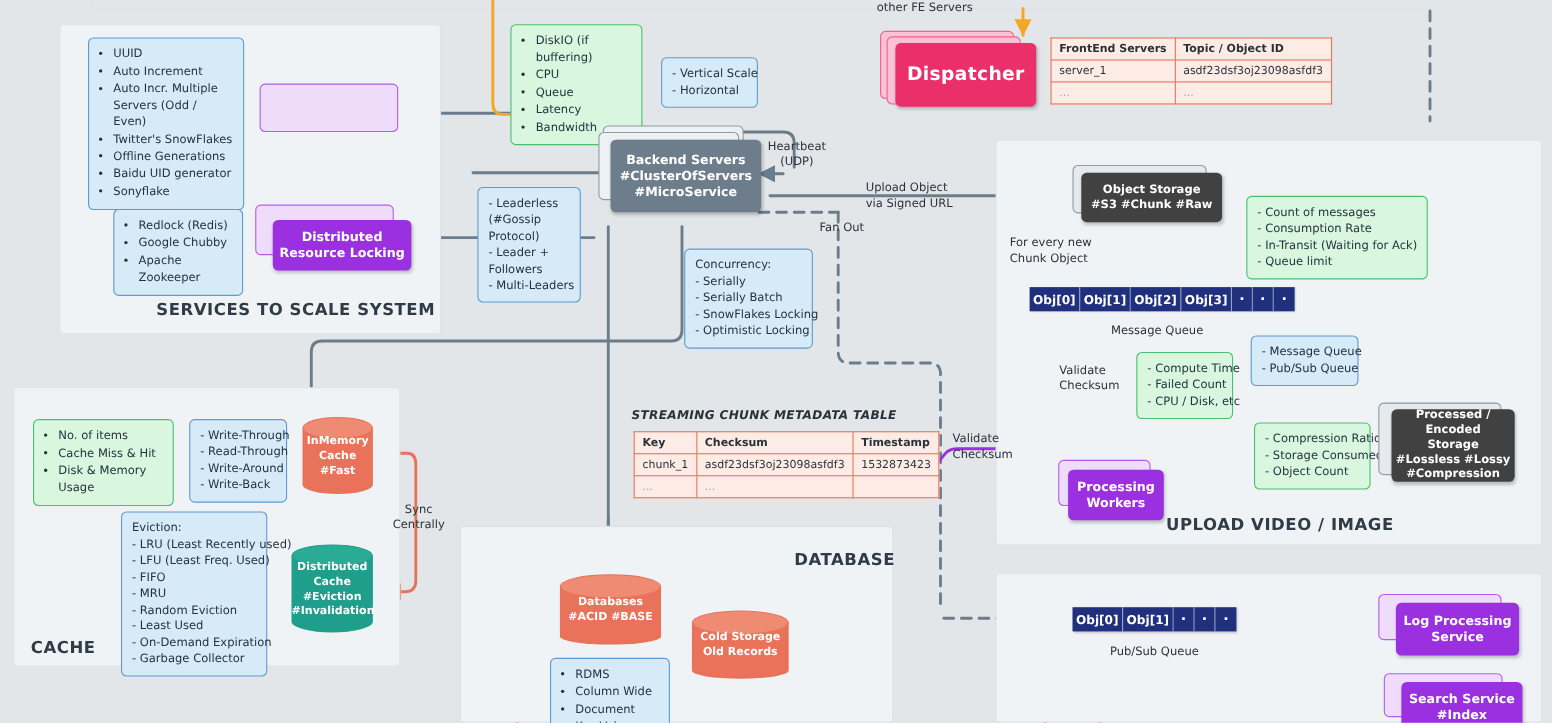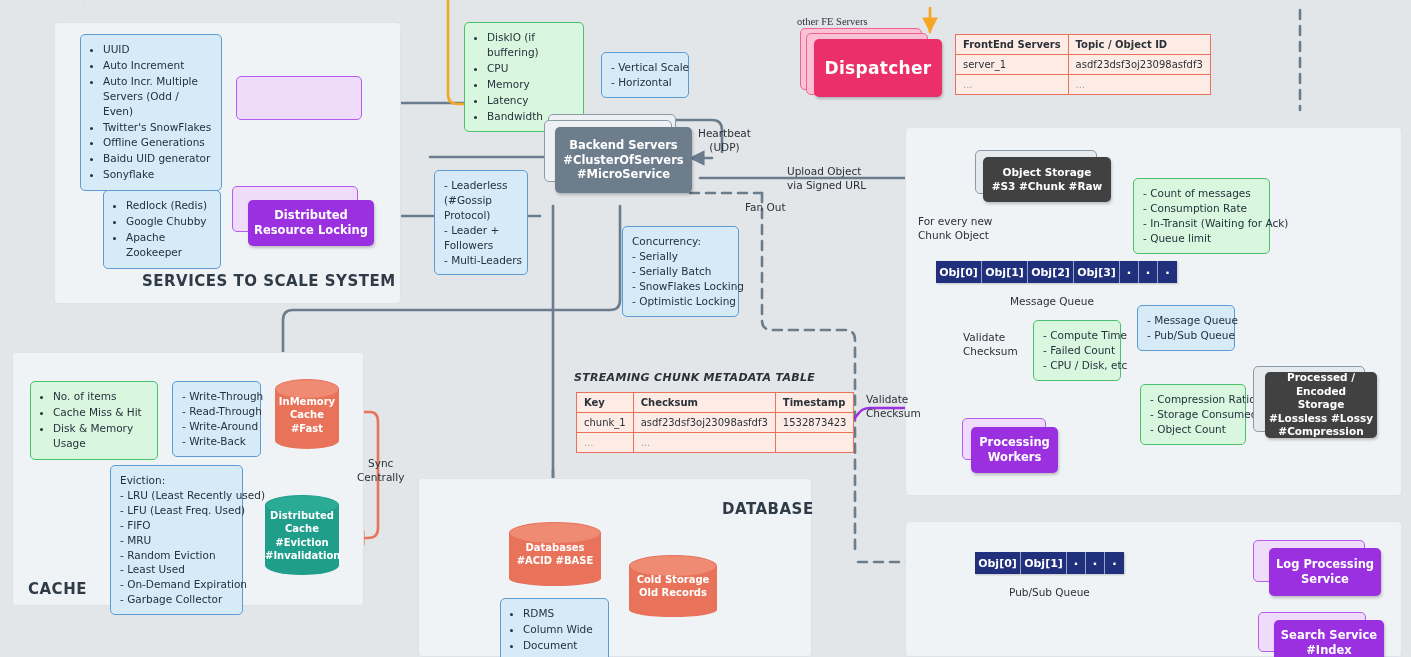--- a/index.html
+++ b/index.html
@@ -205,21 +205,21 @@
       <span>
         <span>Distributed</span><br><span>Resource Locking</span>
       </span>
     </div>
   </div>
 
   <div class="abs note green" style="left:464px;top:22px;width:120px;">
     <ul>
       <li>DiskIO (if buffering)</li>
       <li>CPU</li>
-      <li>Memory</li>
+      <li>Queue</li>
       <li>Latency</li>
       <li>Bandwidth</li>
     </ul>
   </div>
 
   <div class="abs note" style="left:601px;top:52px;width:88px;">
     <div class="ln">- Vertical Scale</div>
     <div class="ln">- Horizontal</div>
   </div>
 
@@ -253,21 +253,21 @@
   <div class="lbl" style="left:698px;top:126px;text-align:center;">
     <div>Heartbeat</div>
     <div>(UDP)</div>
   </div>
   <div class="lbl" style="left:787px;top:164px;">
     <div>Upload Object</div>
     <div>via Signed URL</div>
   </div>
   <div class="lbl" style="left:745px;top:200px;">Fan Out</div>
 
-  <div class="lbl" style="left:797px;top:15px;font-family:Liberation Serif, serif;">other FE Servers</div>
+  <div class="lbl" style="left:797px;top:0;">other FE Servers</div>
 
   <div class="stack pink" style="left:800px;top:28px;width:142px;height:66px;">
     <div class="sh" style="left:0;top:0;width:122px;height:62px;"></div>
     <div class="sh" style="left:6px;top:5px;width:122px;height:62px;"></div>
     <div class="front" style="left:14px;top:11px;width:128px;height:58px;text-align:right;">
       <span>Dispatcher</span>
     </div>
   </div>
 
   <table class="tbl" style="left:955px;top:34px;">
@@ -281,36 +281,37 @@
       <td>asdf23dsf3oj23098asfdf3</td>
     </tr>
     <tr>
       <td class="muted">...</td>
       <td class="muted">...</td>
     </tr>
   </tbody>
     </table>
 
   <div class="abs panel" style="left:905px;top:127px;width:497px;height:369px;"></div>
+  <div class="abs panel-title" style="left:1060px;top:468px;">UPLOAD VIDEO / IMAGE</div>
 
   <div class="stack dark" style="left:975px;top:150px;width:136px;height:52px;">
     <div class="sh" style="left:0;top:0;width:122px;height:44px;"></div>
     <div class="front" style="left:8px;top:7px;width:128px;height:45px;">
       <span>
         <span>Object Storage</span><br><span>#S3 #Chunk #Raw</span>
       </span>
     </div>
   </div>
 
   <div class="lbl" style="left:918px;top:214px;">
     <div>For every new</div>
     <div>Chunk Object</div>
   </div>
 
-  <div class="abs note green" style="left:1133px;top:178px;width:137px;">
+  <div class="abs note green" style="left:1133px;top:178px;width:165px;">
     <div class="ln">- Count of messages</div>
     <div class="ln">- Consumption Rate</div>
     <div class="ln">- In-Transit (Waiting for Ack)</div>
     <div class="ln">- Queue limit</div>
   </div>
 
   <div class="queue" style="left:936px;top:261px;">
     <div class="cell" style="width:46px;">Obj[0]</div>
     <div class="cell" style="width:46px;">Obj[1]</div>
     <div class="cell" style="width:46px;">Obj[2]</div>

